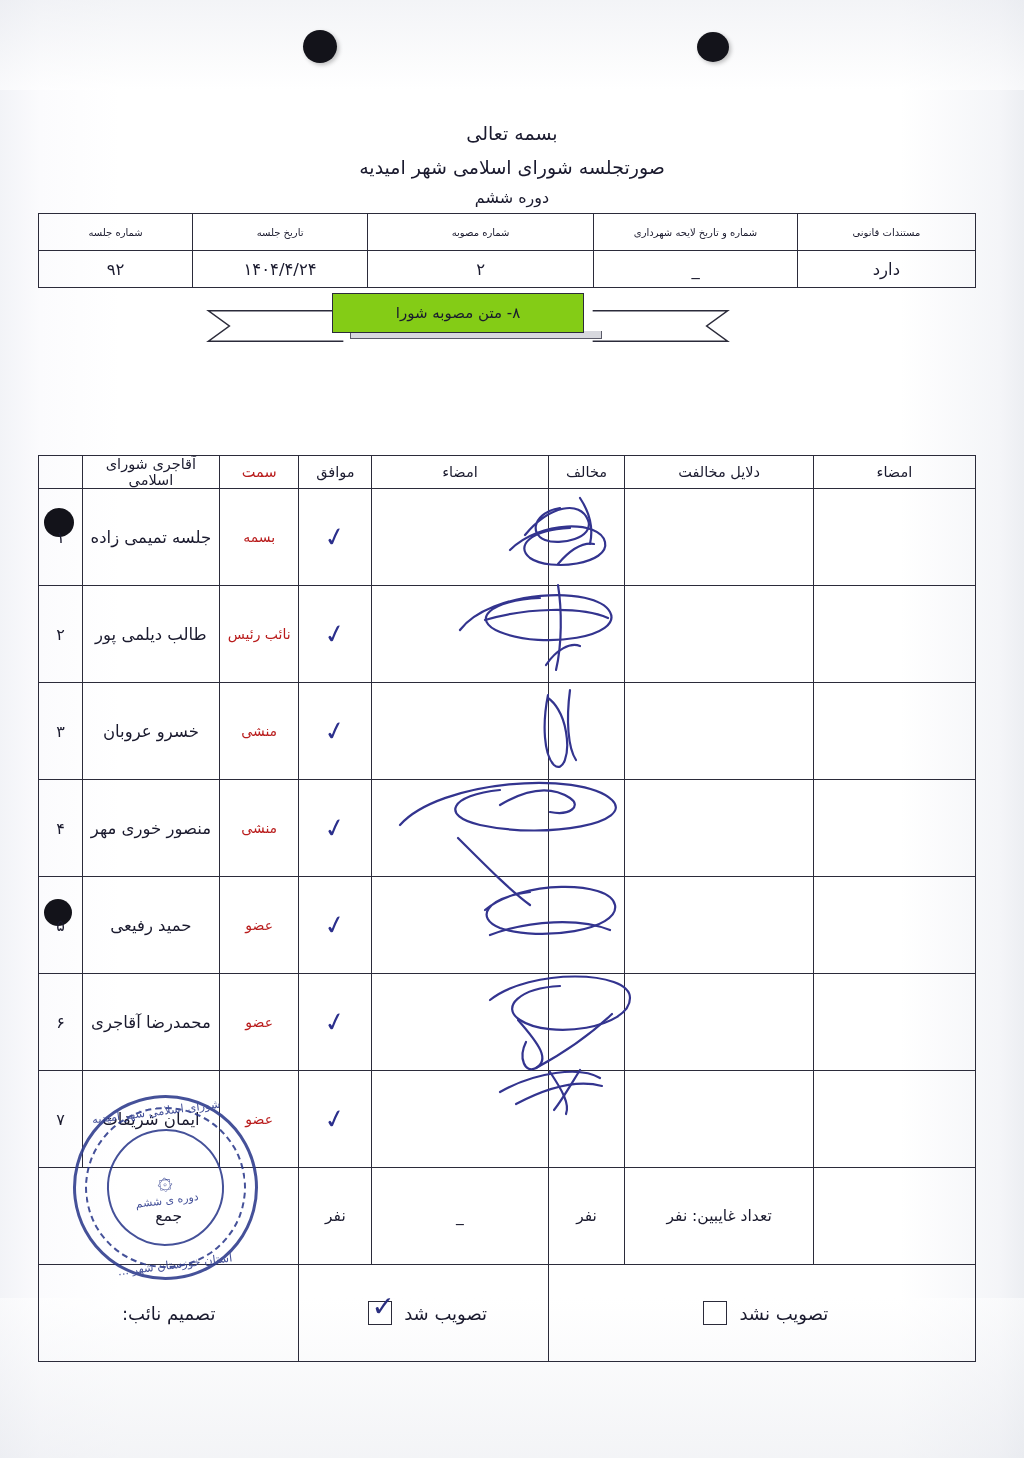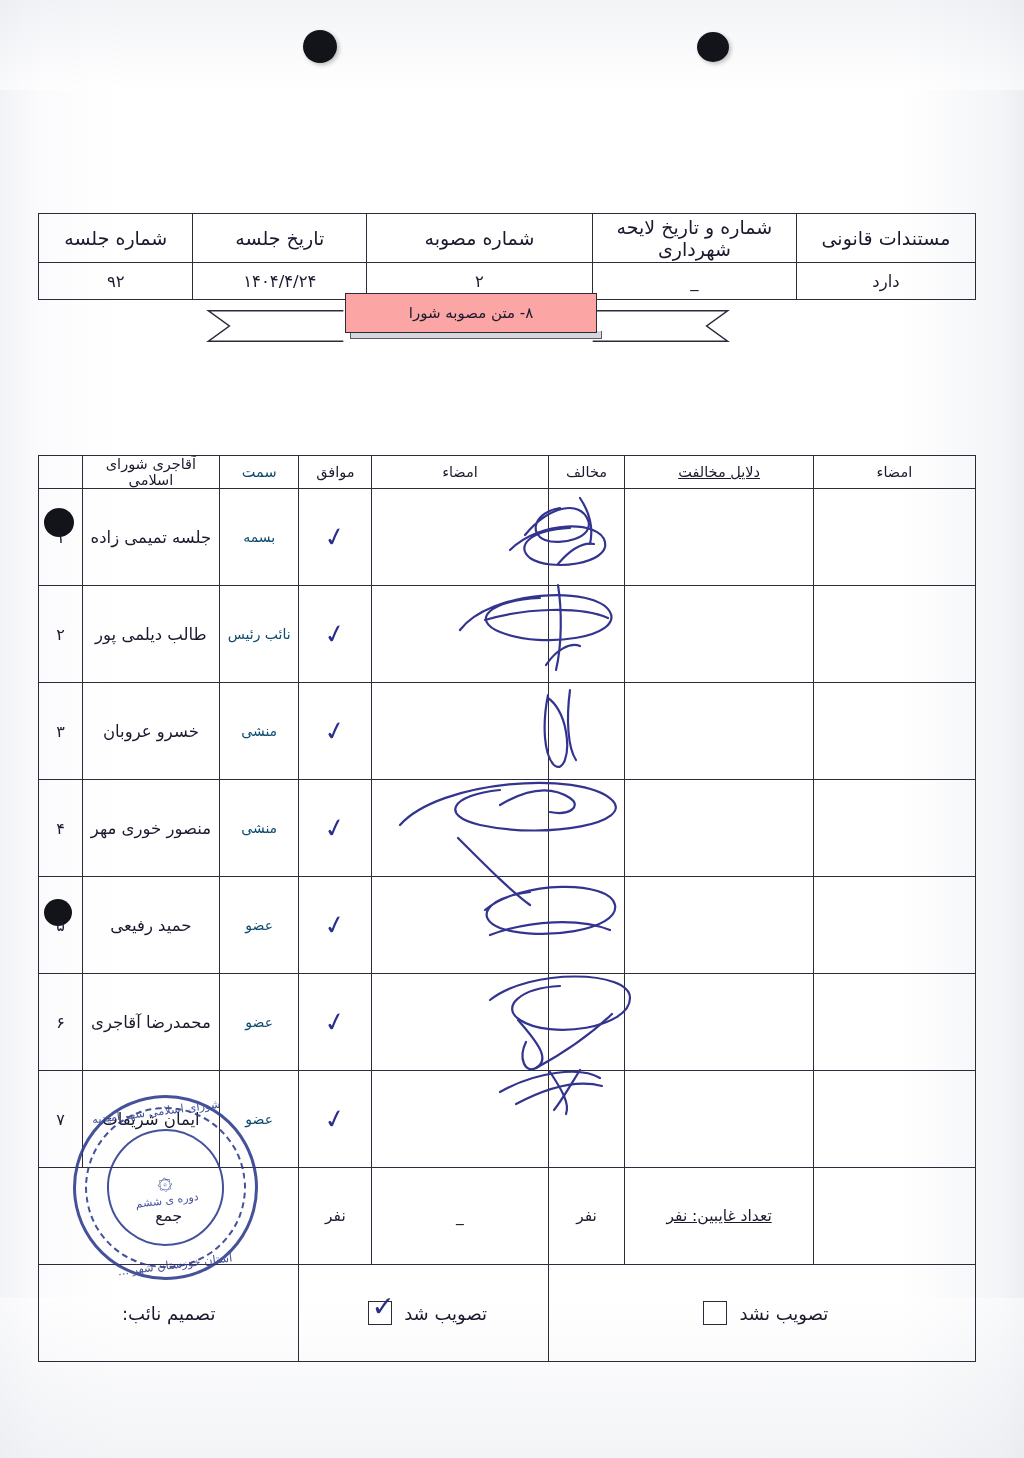--- a/index.html
+++ b/index.html
@@ -52,28 +52,28 @@
   table{border-collapse:collapse;}
   .info-table{
     position:absolute;left:38px;top:213px;width:938px;
     font-size:16px;
   }
   .info-table td{
     border:1px solid #2b2b3a;
     height:30px;text-align:center;vertical-align:middle;
     padding:2px 4px;
   }
-  .info-table tr.head td{font-size:19px;height:32px;}
+  .info-table tr.head td{font-size:10px;height:32px;}
   .info-table tr.vals td{font-size:16.5px;height:32px;margin-top:24px;}
 
   
   .banner-wrap{position:absolute;left:205px;top:293px;width:520px;height:62px;}
   .banner-box{
-    position:absolute;left:140px;top:0px;width:250px;height:38px;
-    border:1.6px solid #2b2b3a;background:#fca5a5;
+    position:absolute;left:127px;top:0px;width:250px;height:38px;
+    border:1.6px solid #2b2b3a;background:#84cc16;
     display:flex;align-items:center;justify-content:center;
     font-size:15px;
   }
   .ribbon-left,.ribbon-right{
     position:absolute;top:14px;width:150px;height:38px;
   }
   .ribbon-left{left:-6px;}
   .ribbon-right{left:382px;}
   .banner-shadow{
     position:absolute;left:145px;top:38px;width:250px;height:7px;
@@ -95,25 +95,25 @@
   .vote-table td,.vote-table th{
     border:1px solid #2b2b3a;
     text-align:center;vertical-align:middle;
     font-weight:normal;
     padding:0 4px;
   }
   .vote-table thead td{height:30px;font-size:14.5px;}
   .vote-table tbody td{height:96px;}
   .col-idx{width:42px;font-size:16px;}
   .col-name{width:145px;font-size:16.5px;}
-  .col-role{width:80px;font-size:14px;color:#0c4a6e;}
+  .col-role{width:80px;font-size:14px;color:#b91c1c;}
   .col-agree{width:70px;}
   .col-sign{width:200px;}
   .col-against{width:75px;}
-  .col-reason{width:215px;text-decoration:underline;}
+  .col-reason{width:215px;}
   .col-sign2{width:185px;}
 
   
   .sum-row td{height:42px;font-size:15.5px;text-align:center;}
   .decision-row td{height:48px;font-size:18px;}
 
   .cell-right{text-align:right;padding-right:14px;}
 
   .checkbox{
     display:inline-block;width:22px;height:22px;border:1.6px solid #2b2b3a;
@@ -164,20 +164,25 @@
 <div class="scan-shadow-top"></div>
 <div class="scan-shadow-bottom"></div>
 
 <div class="content">
 
   <div class="hole h1"></div>
   <div class="hole h2"></div>
   <div class="hole h3"></div>
   <div class="hole h4"></div>
 
+  <div class="title-block">
+    <div class="t1">بسمه تعالی</div>
+    <div class="t2">صورتجلسه شورای اسلامی شهر امیدیه</div>
+    <div class="t3">دوره ششم</div>
+  </div>
 
   <table class="info-table">
     <tbody>
         <tr class="head">
       <td style="width:178px">مستندات قانونی</td>
       <td style="width:205px">شماره و تاریخ لایحه شهرداری</td>
       <td style="width:230px">شماره مصوبه</td>
       <td style="width:172px">تاریخ جلسه</td>
       <td style="width:153px">شماره جلسه</td>
     </tr>

